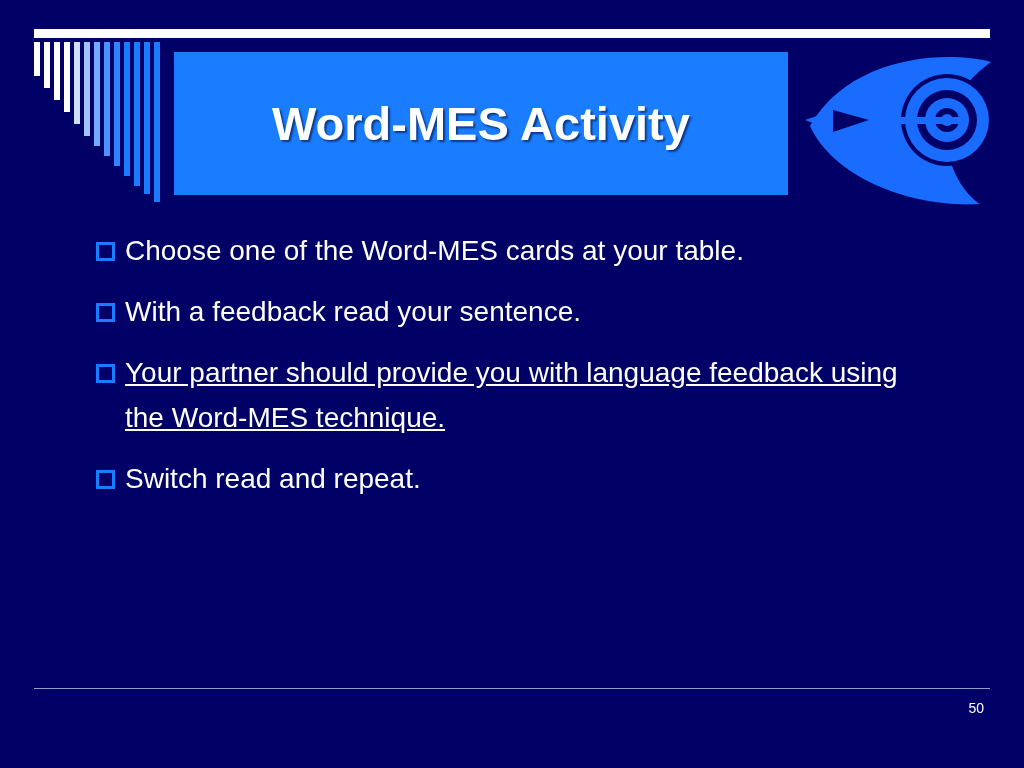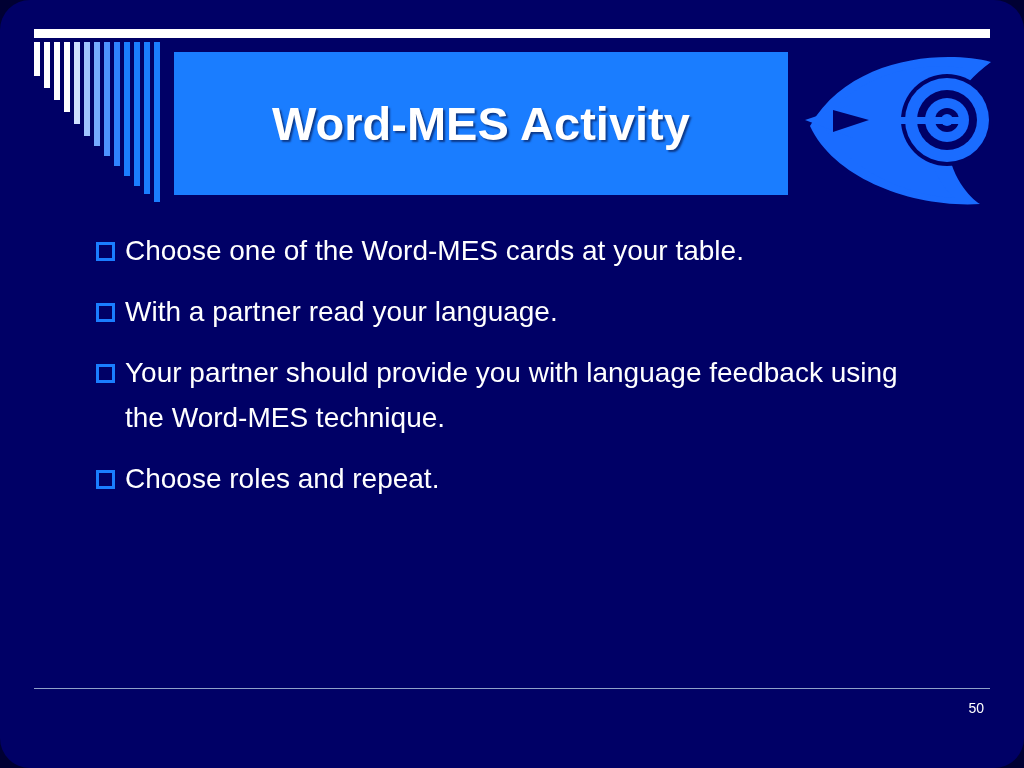--- a/index.html
+++ b/index.html
@@ -12,21 +12,20 @@
     height: 768px;
     font-family: "Liberation Sans", sans-serif;
     overflow: hidden;
   }
   .slide {
     position: relative;
     width: 1024px;
     height: 768px;
     background: #000066;
     box-sizing: border-box;
-    border-radius: 30px;
   }
   
   .top-rule {
     position: absolute;
     left: 34px;
     top: 29px;
     width: 956px;
     height: 9px;
     background: #ffffff;
   }
@@ -92,21 +91,21 @@
     box-sizing: border-box;
     margin-top: 14px;
     margin-right: 10px;
   }
   .bullet .text {
     color: #ffffff;
     font-size: 28px;
     line-height: 45px;
     max-width: 818px;
   }
-  .b-wide .text { max-width: 790px; }
+  .b-wide .text { max-width: 790px; text-decoration: underline; }
   
   .bottom-rule {
     position: absolute;
     left: 34px;
     top: 688px;
     width: 956px;
     height: 1px;
     background: #8fa0c8;
   }
   .page-num {
@@ -167,31 +166,31 @@
 
   <div class="body">
 
     <div class="bullet">
       <span class="marker"></span>
       <span class="text">Choose one of the Word-MES cards at your table.</span>
     </div>
 
     <div class="bullet">
       <span class="marker"></span>
-      <span class="text">With a partner read your language.</span>
+      <span class="text">With a feedback read your sentence.</span>
     </div>
 
     <div class="bullet b-wide">
       <span class="marker"></span>
       <span class="text">Your partner should provide you with language feedback using the Word-MES technique.</span>
     </div>
 
     <div class="bullet">
       <span class="marker"></span>
-      <span class="text">Choose roles and repeat.</span>
+      <span class="text">Switch read and repeat.</span>
     </div>
 
   </div>
 
   <div class="bottom-rule"></div>
   <div class="page-num">50</div>
 
 </div>
 
 </body></html>

